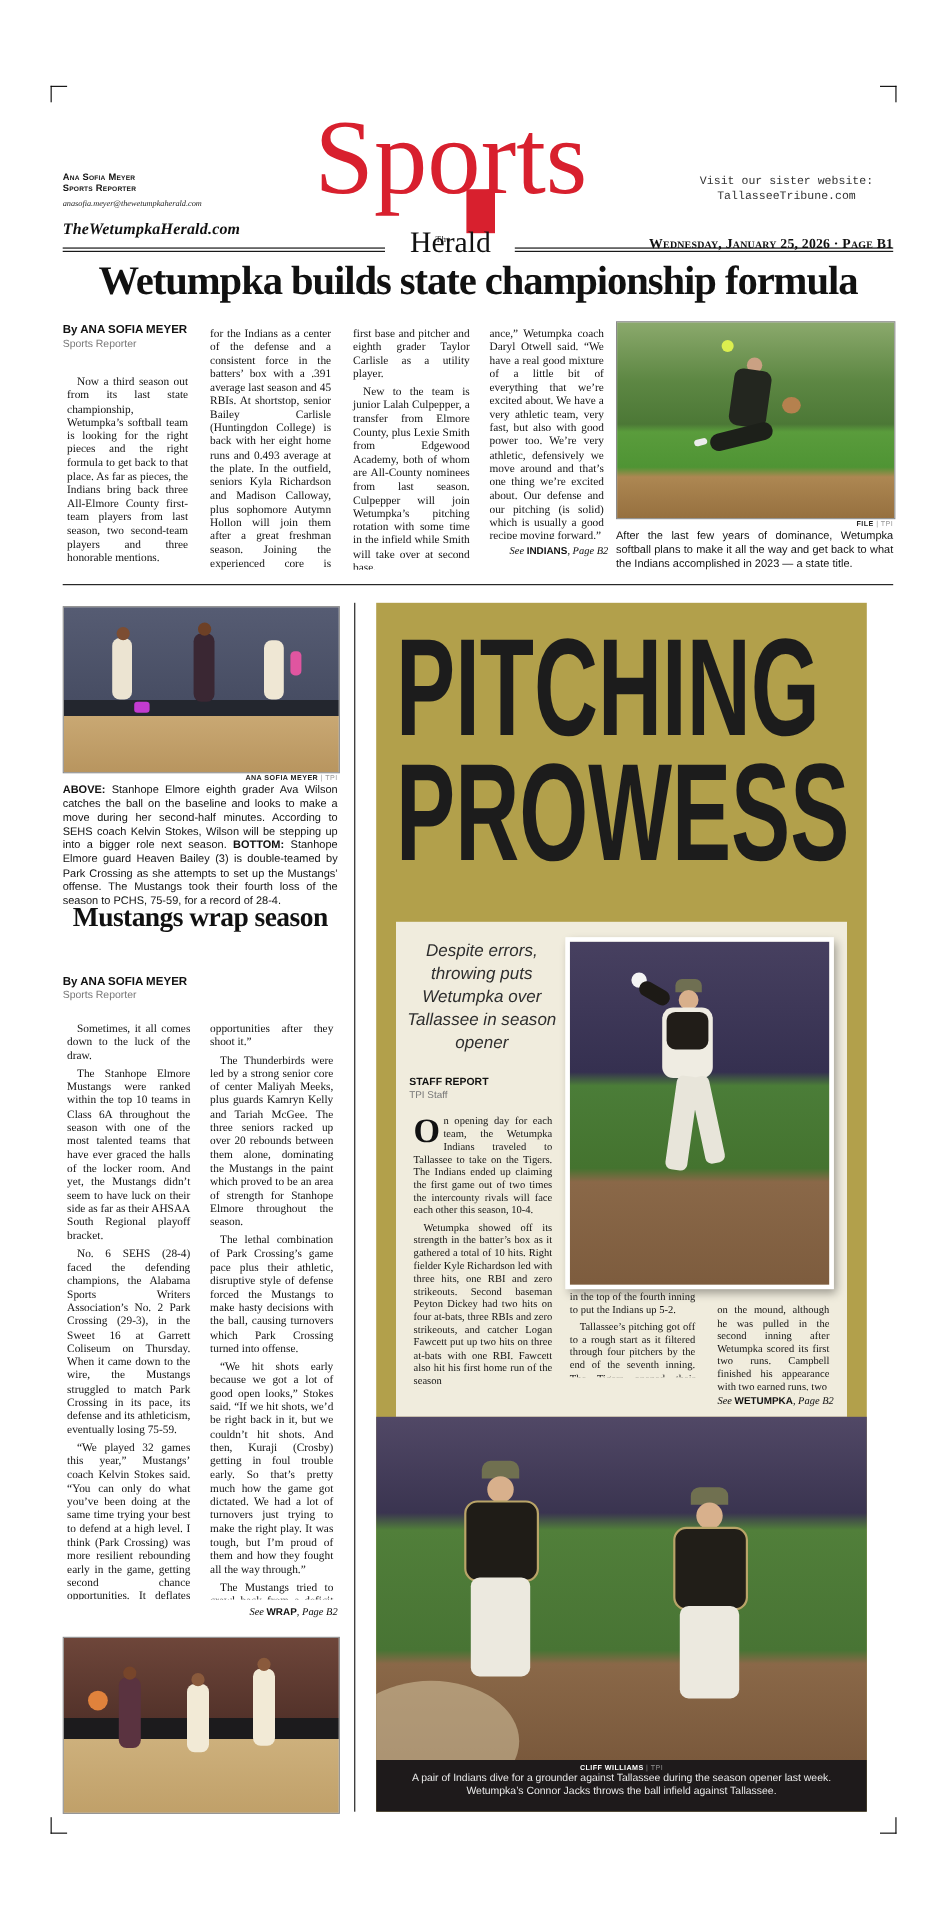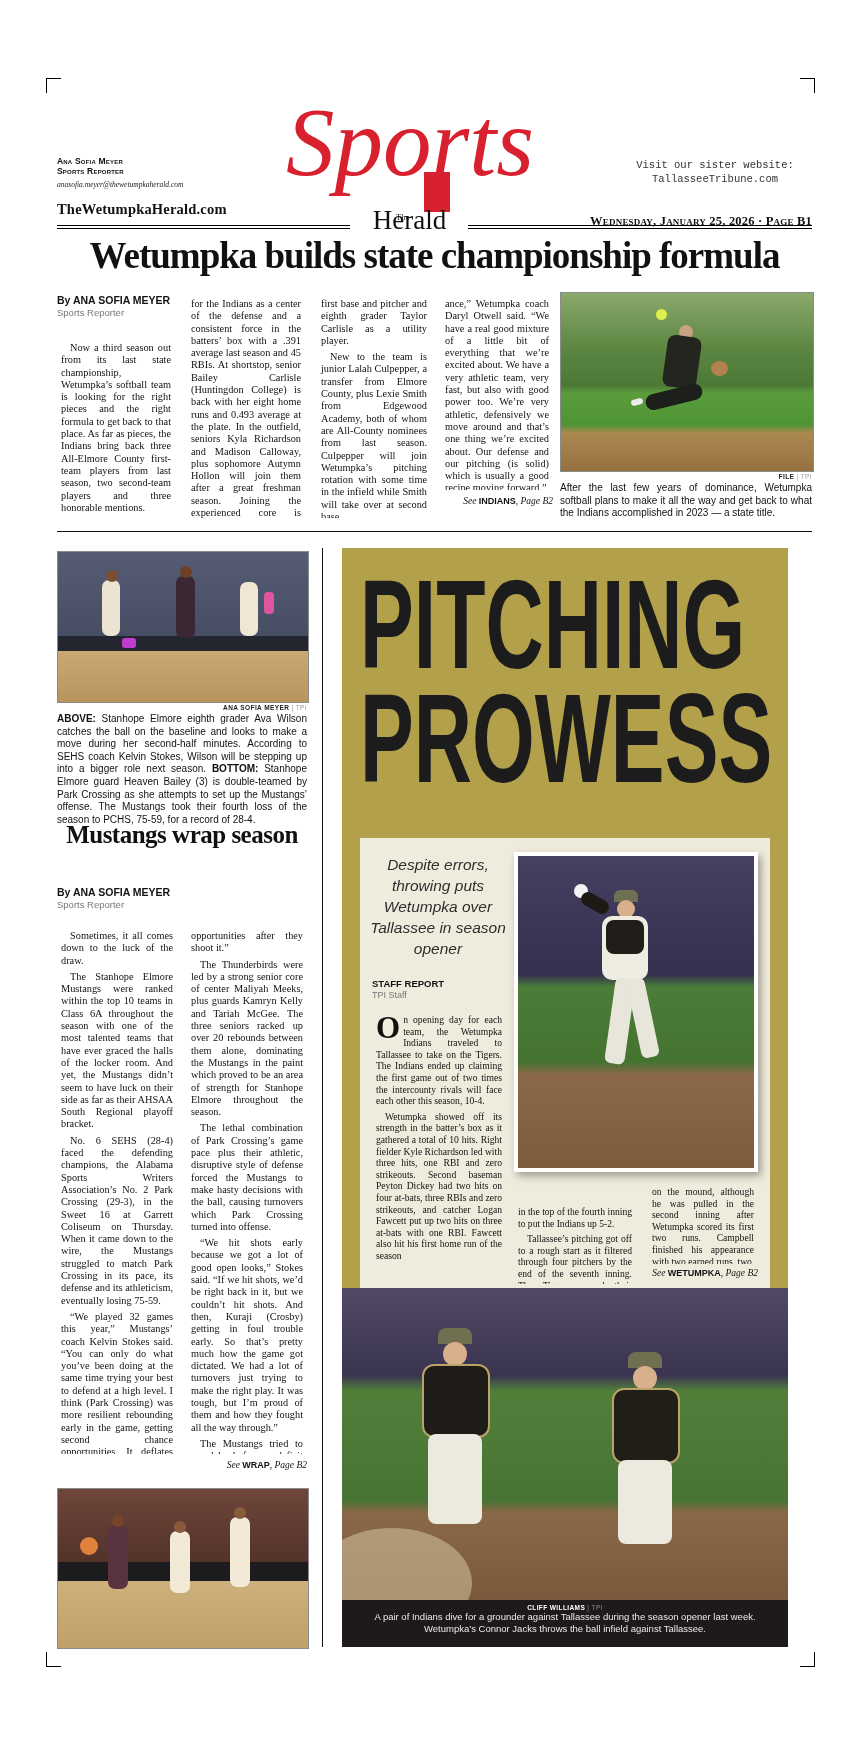--- a/index.html
+++ b/index.html
@@ -15,25 +15,25 @@
   .crop.tl{border-left:1.5px solid #000;border-top:1.5px solid #000;}
   .crop.tr{border-right:1.5px solid #000;border-top:1.5px solid #000;}
   .crop.bl{border-left:1.5px solid #000;border-bottom:1.5px solid #000;}
   .crop.br{border-right:1.5px solid #000;border-bottom:1.5px solid #000;}
 
   
   .reporter{left:57px;top:156px;font-family:"Liberation Sans",sans-serif;}
   .reporter .nm{font-size:8.5px;font-weight:bold;font-variant:small-caps;letter-spacing:.2px;line-height:10px;}
   .reporter .em{font-size:7.5px;font-style:italic;font-family:"Liberation Serif",serif;margin-top:4px;color:#222;}
   .sports-title{left:240px;width:340px;top:94px;text-align:center;color:var(--red);
-    font-size:97px;line-height:1;font-family:"Liberation Serif",serif;font-style:italic;}
+    font-size:97px;line-height:1;font-family:"Liberation Serif",serif;}
   .red-bar{left:424px;top:172px;width:26px;height:40px;background:var(--red);}
   .sister{left:618px;width:194px;top:158px;text-align:center;
     font-family:Liberation Mono, monospace;font-size:10.5px;line-height:14px;color:#333;}
-  .site-url{left:57px;top:201px;font-size:14.5px;font-weight:bold;letter-spacing:.2px;}
+  .site-url{left:57px;top:201px;font-size:14.5px;font-weight:bold;letter-spacing:.2px;font-style:italic;}
   .date-line{left:470px;width:342px;top:202px;text-align:right;font-size:12.5px;font-weight:bold;
     font-variant:small-caps;letter-spacing:.2px;margin-top:12px;}
   .mast-rule{top:225px;height:2px;border-top:1px solid #000;border-bottom:1px solid #000;}
   .mast-rule.l{left:57px;width:293px;}
   .mast-rule.r{left:468px;width:344px;}
   .herald{left:352px;width:115px;top:206px;text-align:center;font-size:27px;line-height:28px;}
   .herald .the{position:absolute;top:-2px;left:44px;font-size:8px;letter-spacing:.5px;}
 
   
   .headline1{left:52px;width:765px;top:236px;text-align:center;font-weight:bold;font-size:37px;
@@ -245,21 +245,21 @@
         <div class="shape" style="left:96px;top:34px;width:24px;height:12px;background:#6f6f52;border-radius:6px 6px 0 0;"></div>
         <div class="shape" style="left:99px;top:44px;width:18px;height:18px;border-radius:50%;background:#d8b08c;"></div>
         <div class="shape" style="left:84px;top:60px;width:46px;height:64px;background:#efece2;border-radius:10px;"></div>
         <div class="shape" style="left:88px;top:64px;width:38px;height:34px;background:#211d18;border-radius:8px;"></div>
         <div class="shape" style="left:56px;top:28px;width:14px;height:14px;border-radius:50%;background:#f4f4f4;"></div>
         <div class="shape" style="left:62px;top:40px;width:30px;height:14px;background:#1d1a16;border-radius:7px;transform:rotate(30deg);"></div>
         <div class="shape" style="left:92px;top:122px;width:20px;height:86px;background:#e8e5da;border-radius:6px;transform:rotate(8deg);"></div>
         <div class="shape" style="left:116px;top:122px;width:18px;height:80px;background:#e8e5da;border-radius:6px;transform:rotate(-12deg);"></div>
       </div>
 
-      <div class="bodytext featcol cont" style="position:absolute;left:154px;top:364px;width:122px;height:82px;">
+      <div class="bodytext featcol cont" style="position:absolute;left:154px;top:332px;width:122px;height:82px;">
           <p>in the top of the fourth inning to put the Indians up 5-2.</p>
           <p>Tallassee’s pitching got off to a rough start as it filtered through four pitchers by the end of the seventh inning. The Tigers opened their season with Connor Campbell</p>
         </div>
       <div class="bodytext featcol cont" style="position:absolute;left:288px;top:344px;width:110px;height:82px;">
           <p>on the mound, although he was pulled in the second inning after Wetumpka scored its first two runs. Campbell finished his appearance with two earned runs, two</p>
         </div>
       <div class="jump" style="position:absolute;left:246px;top:430px;width:152px;">
         <span>See </span><span class="jword">WETUMPKA</span><span>, Page B2</span>
       </div>
     </div>

